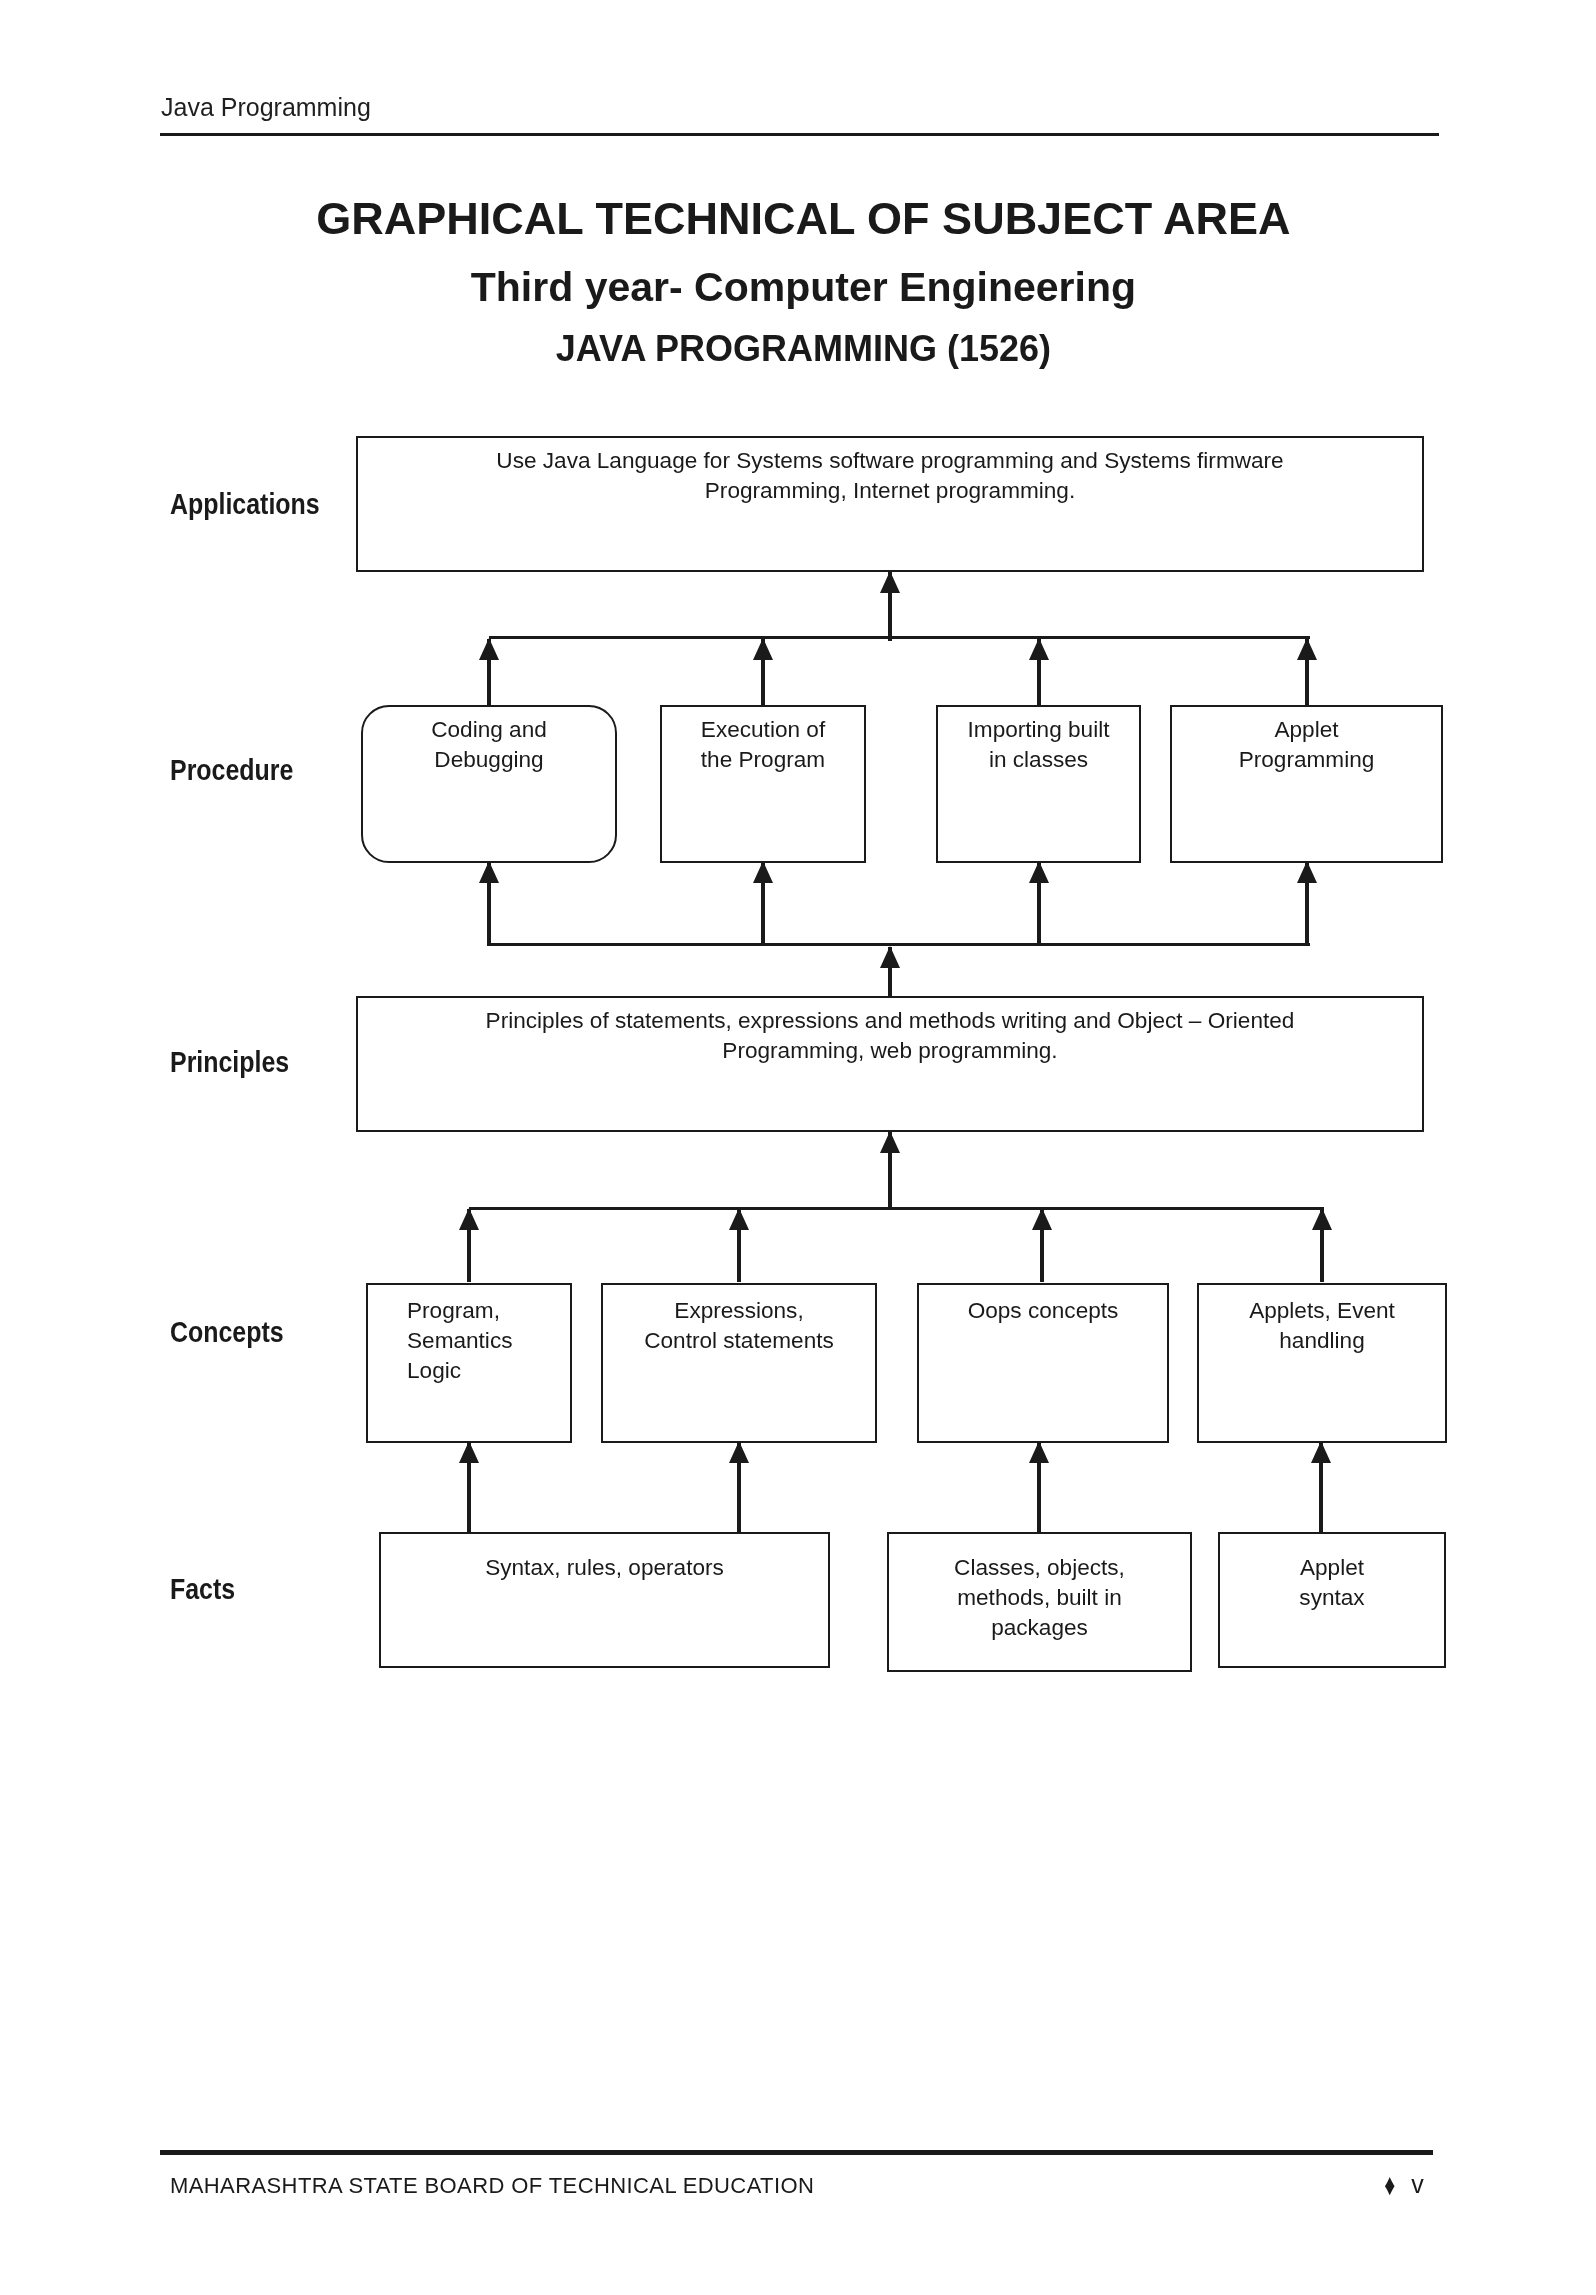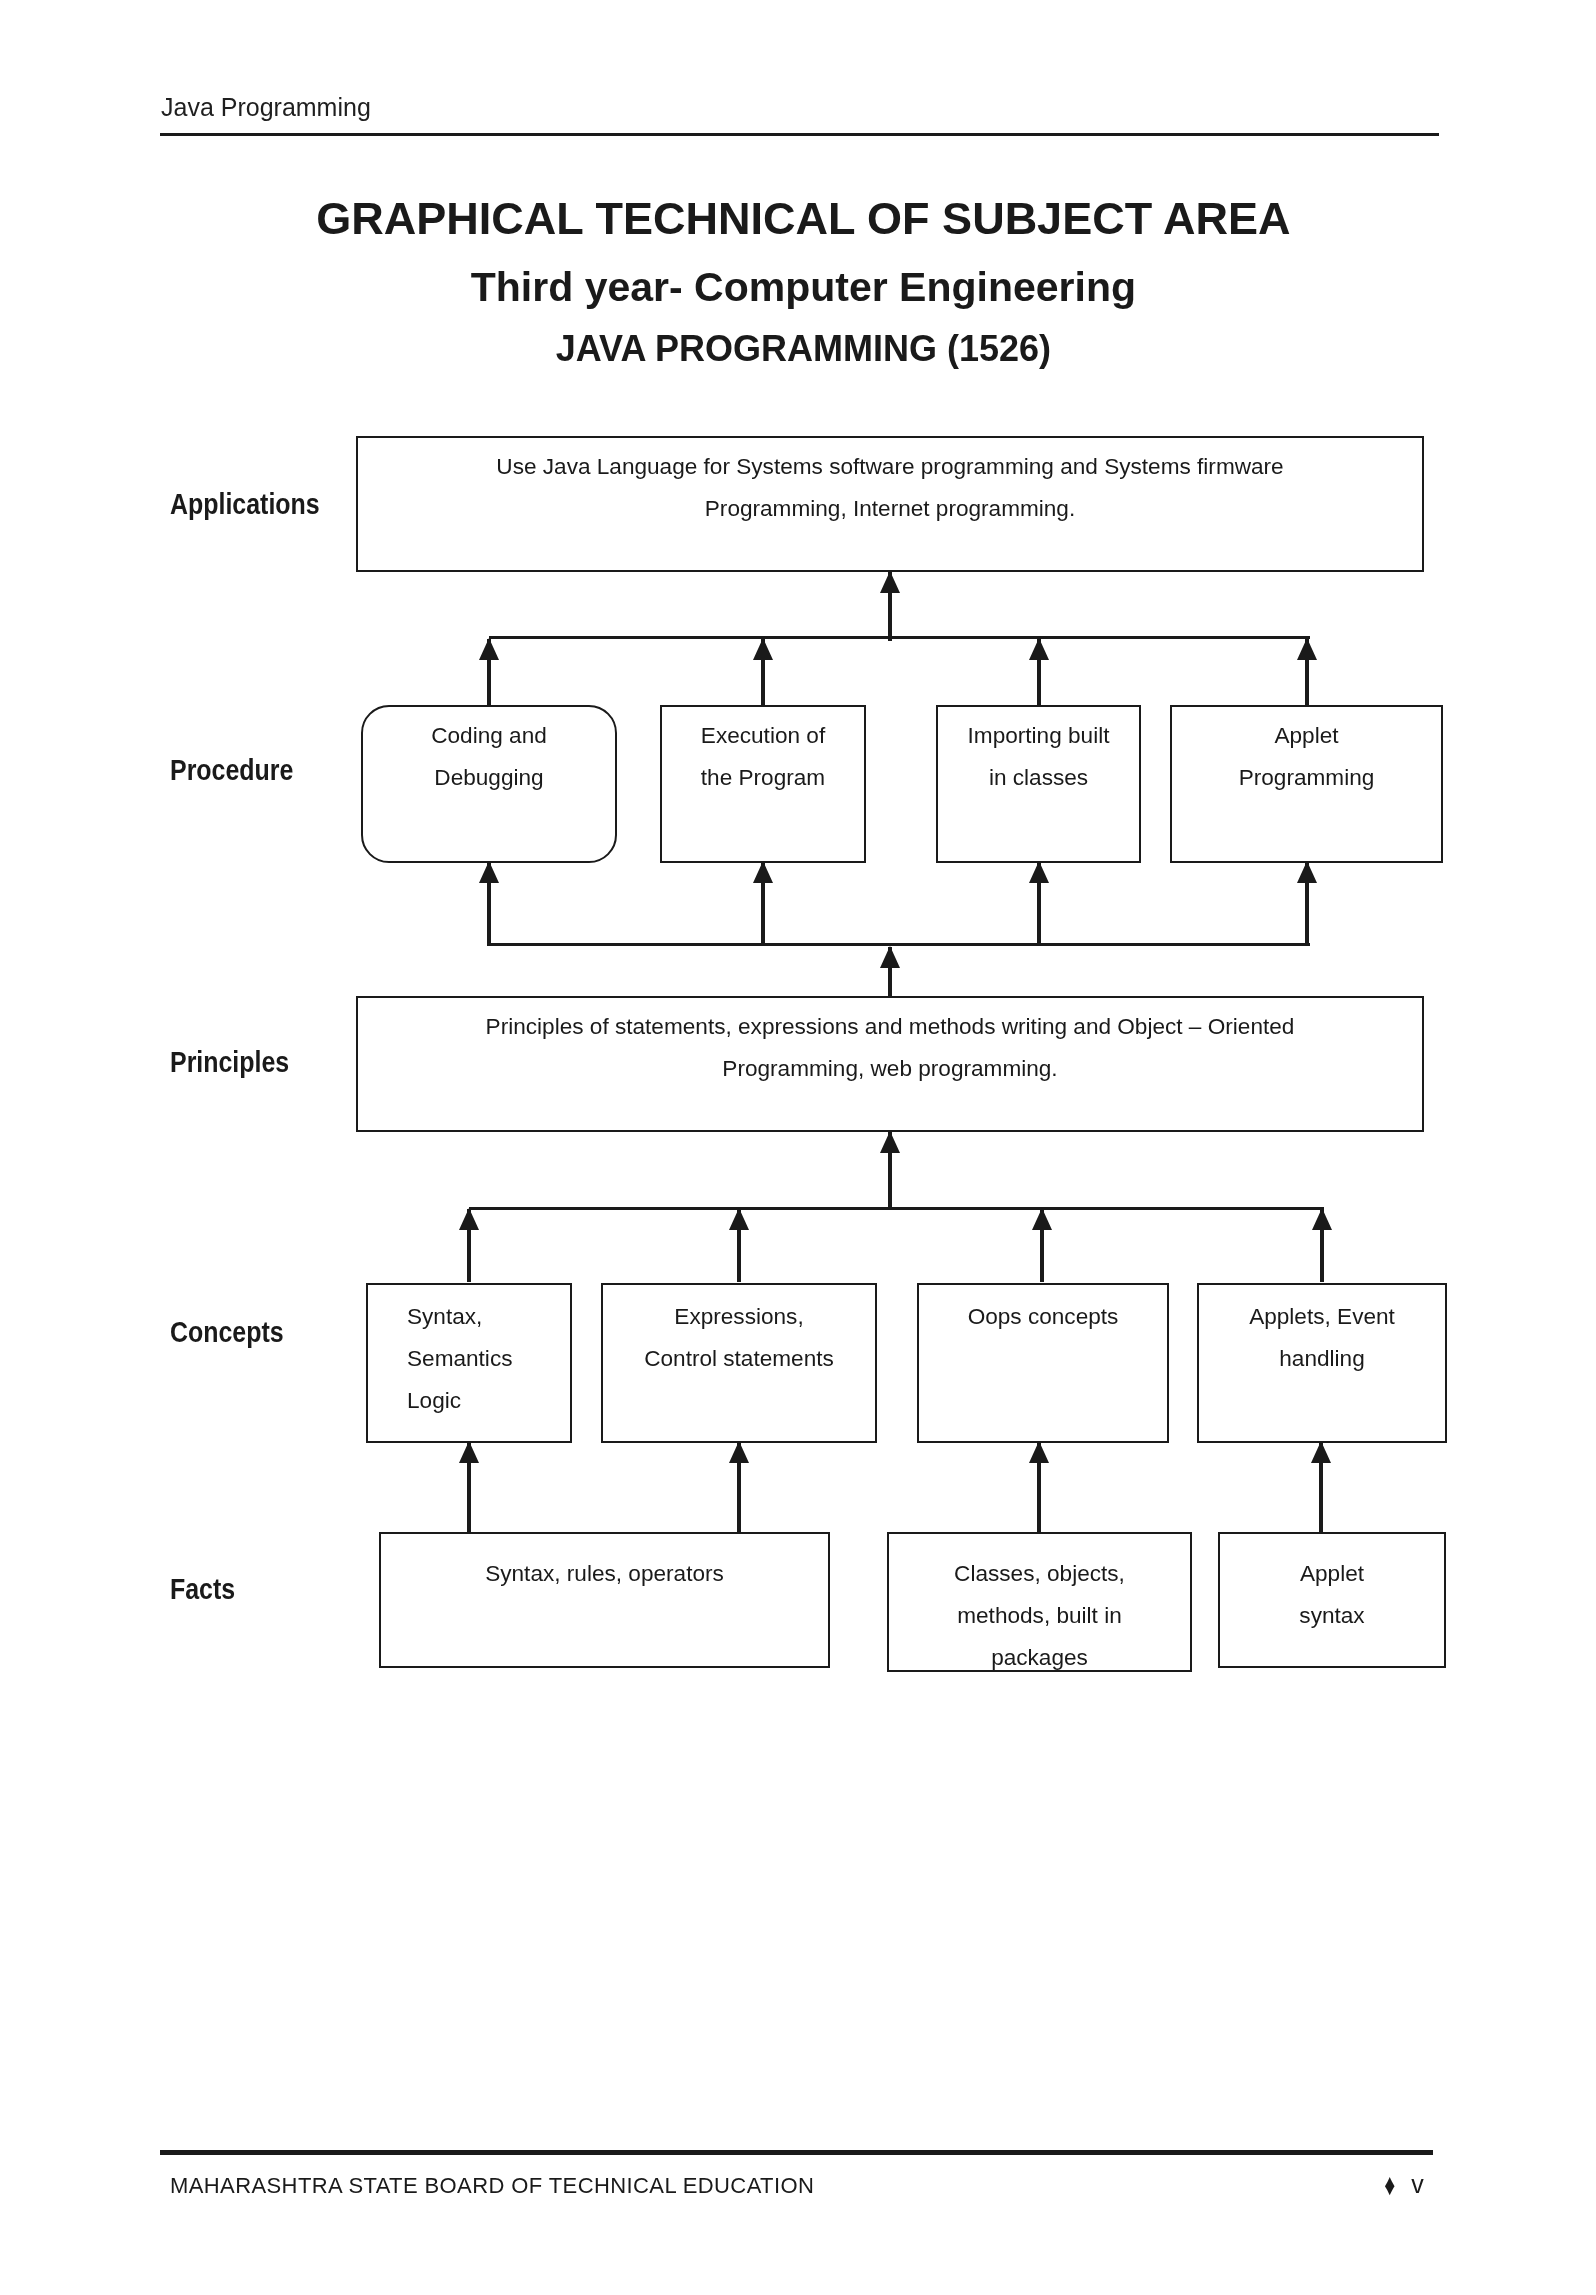--- a/index.html
+++ b/index.html
@@ -16,21 +16,21 @@
   
   .titles{left:9.4px;width:1588px;text-align:center;font-weight:bold;}
   .t-main{top:196px;font-size:45px;line-height:1;}
   .t-sub{top:267px;font-size:41px;line-height:1;}
   .t-course{top:331px;font-size:36px;line-height:1;}
   
   .row-label{left:170px;font-size:29px;font-weight:bold;line-height:1;
              transform:scaleX(0.86);transform-origin:left center;white-space:nowrap;}
   
   .box{box-sizing:border-box;border:2.3px solid #1a1a1a;background:#ffffff;}
-  .box-text{font-size:22.6px;line-height:42px;white-space:pre-line;text-align:center;
+  .box-text{font-size:22.6px;line-height:30px;white-space:pre-line;text-align:center;
             padding:7.8px 9.4px 0 9.4px;}
   .box-text.left{text-align:left;padding-left:39px;}
   .pad14{padding-top:11px;}
   .pad12{padding-top:19px;}
   
   .hl{height:3.1px;background:#1a1a1a;}
   .vl{width:3.1px;margin-left:-1.6px;background:#1a1a1a;}
   .vl.arrow::before{content:"";position:absolute;top:-0.8px;left:-8.6px;width:0;height:0;
     border-left:10px solid transparent;border-right:10px solid transparent;
     border-bottom:22px solid #1a1a1a;}
@@ -93,21 +93,21 @@
 </div>
 
 <div class="abs vl arrow" style="left:890px;top:1132px;height:78px;"></div>
 <div class="abs hl" style="left:469px;top:1207px;width:855px;"></div>
 <div class="abs vl arrow" style="left:469px;top:1209px;height:73px;"></div>
 <div class="abs vl arrow" style="left:739px;top:1209px;height:73px;"></div>
 <div class="abs vl arrow" style="left:1042px;top:1209px;height:73px;"></div>
 <div class="abs vl arrow" style="left:1322px;top:1209px;height:73px;"></div>
 
 <div class="abs box" style="left:366px;top:1283px;width:206px;height:160px;">
-  <div class="box-text left pad14">Syntax,
+  <div class="box-text left pad14">Program,
 Semantics
 Logic</div>
 </div>
 <div class="abs box" style="left:601px;top:1283px;width:276px;height:160px;">
   <div class="box-text pad14">Expressions,
 Control statements</div>
 </div>
 <div class="abs box" style="left:917px;top:1283px;width:252px;height:160px;">
   <div class="box-text pad14">Oops concepts</div>
 </div>

